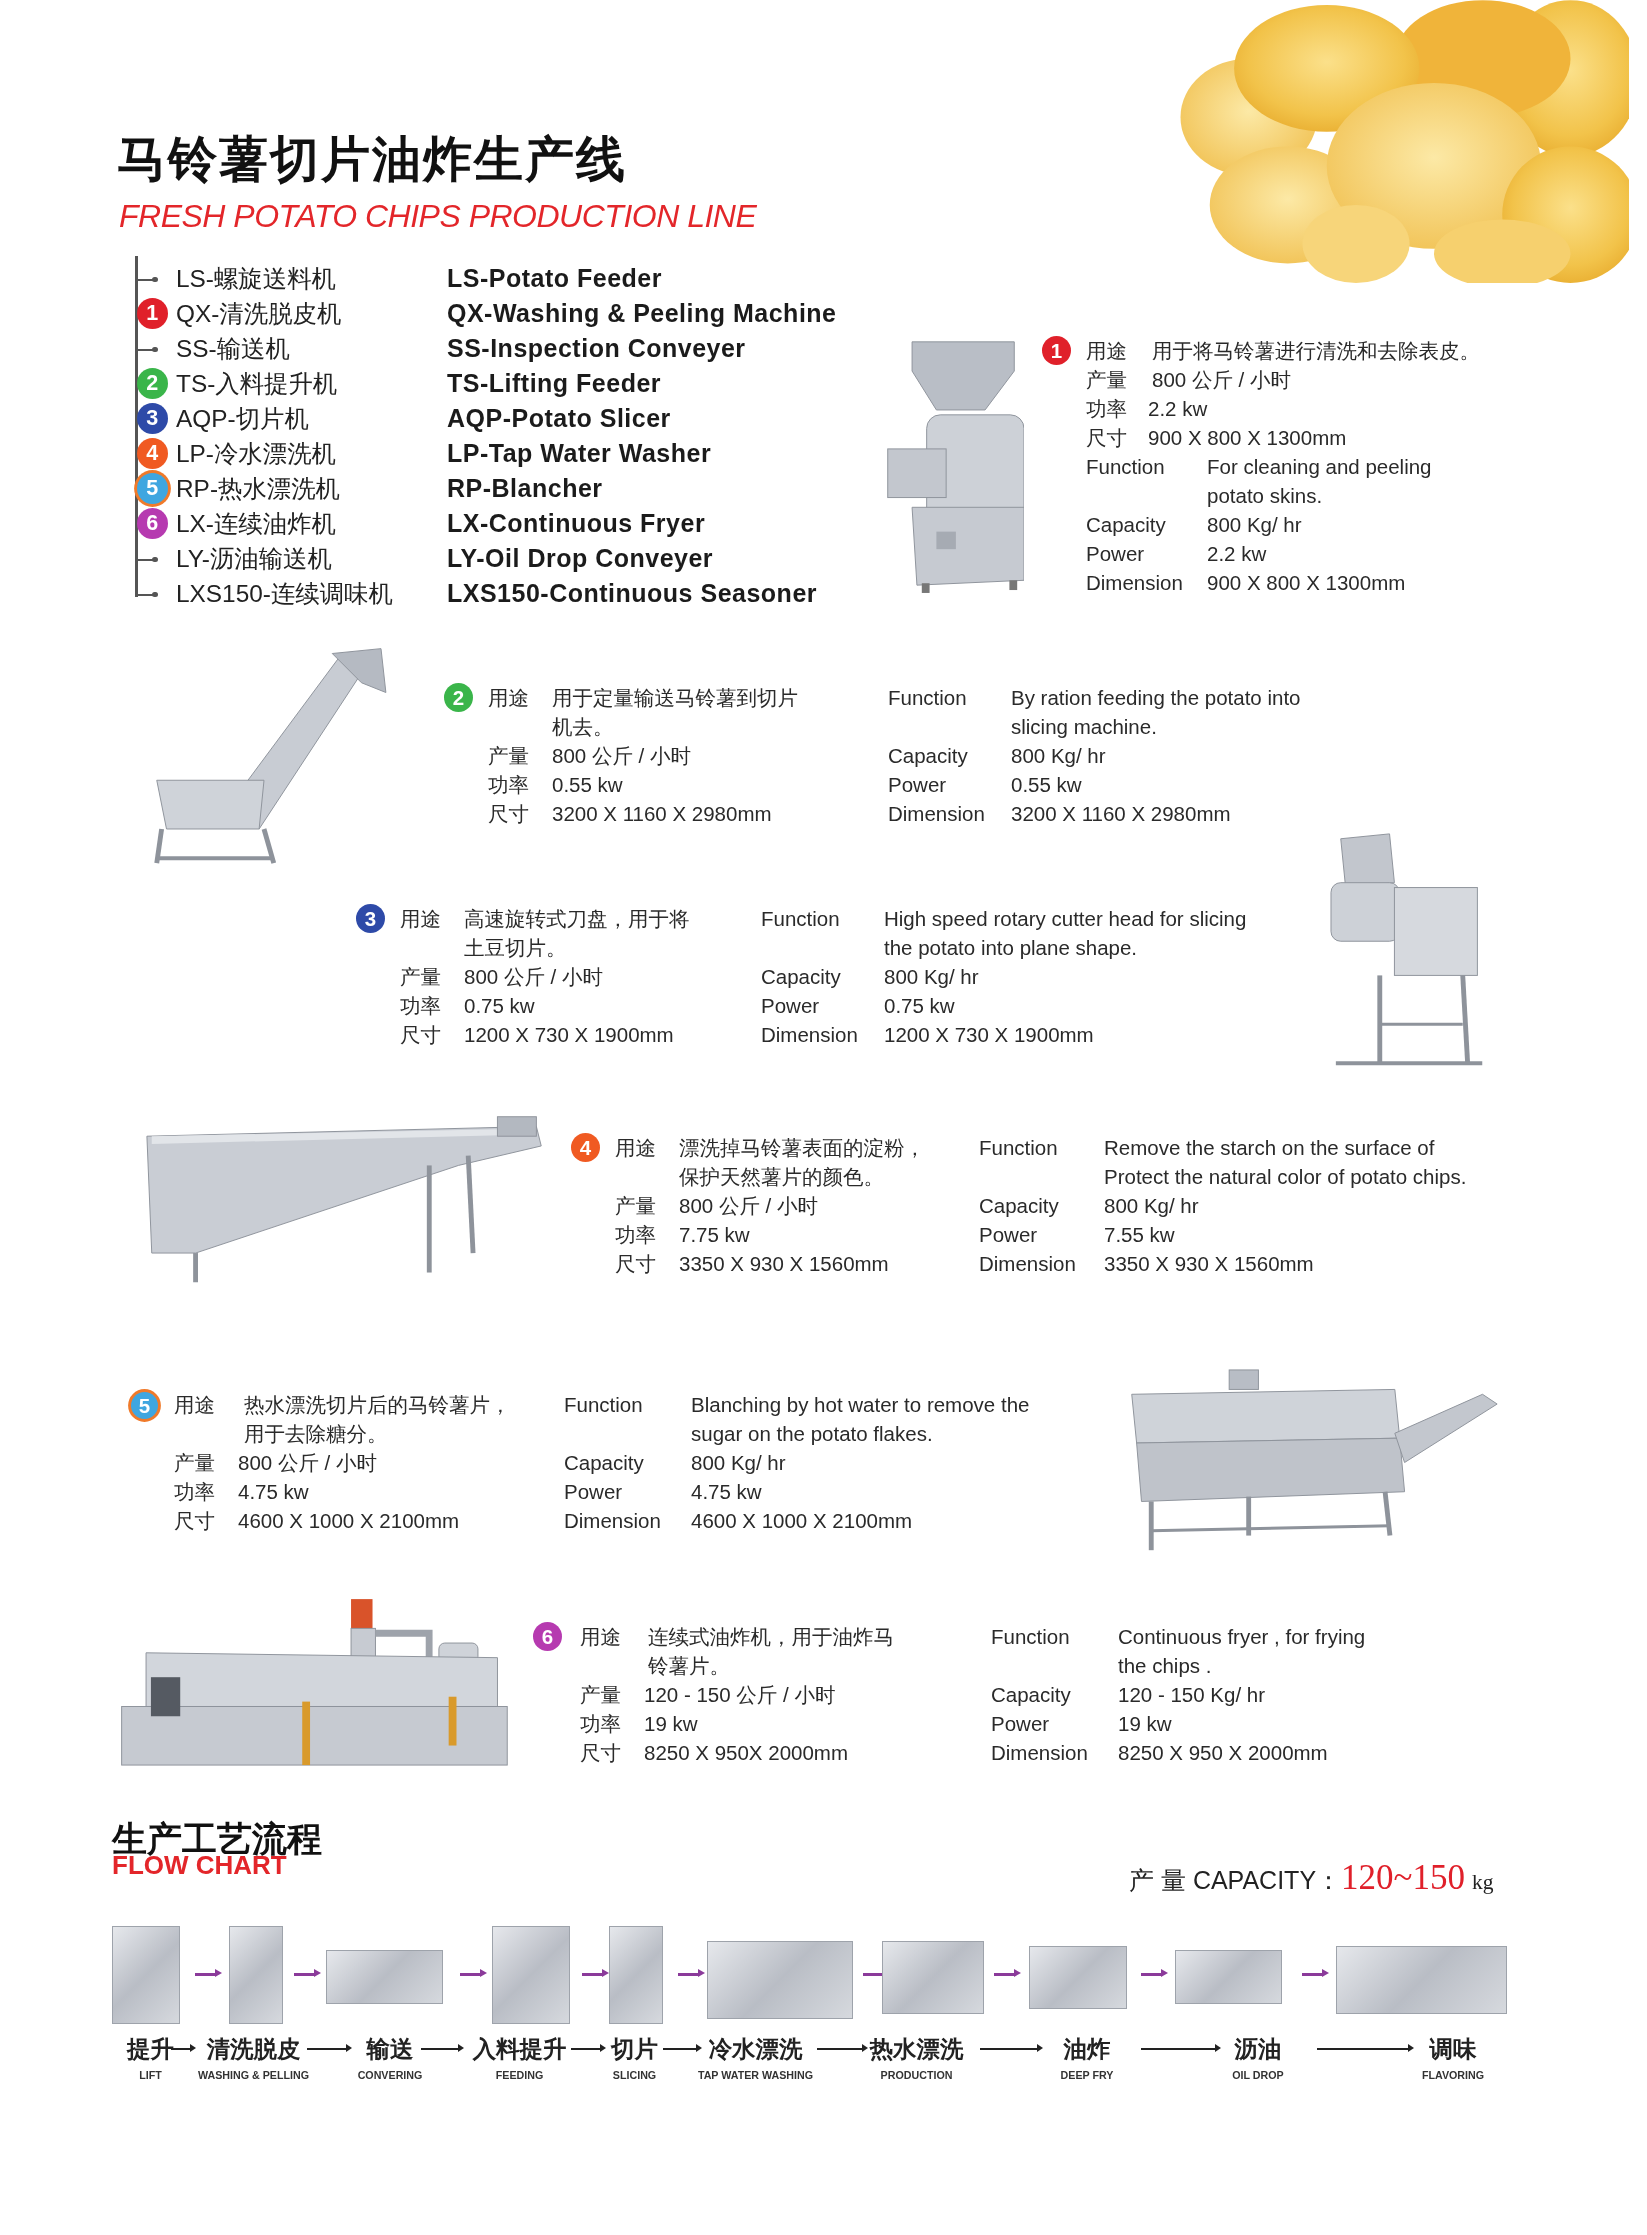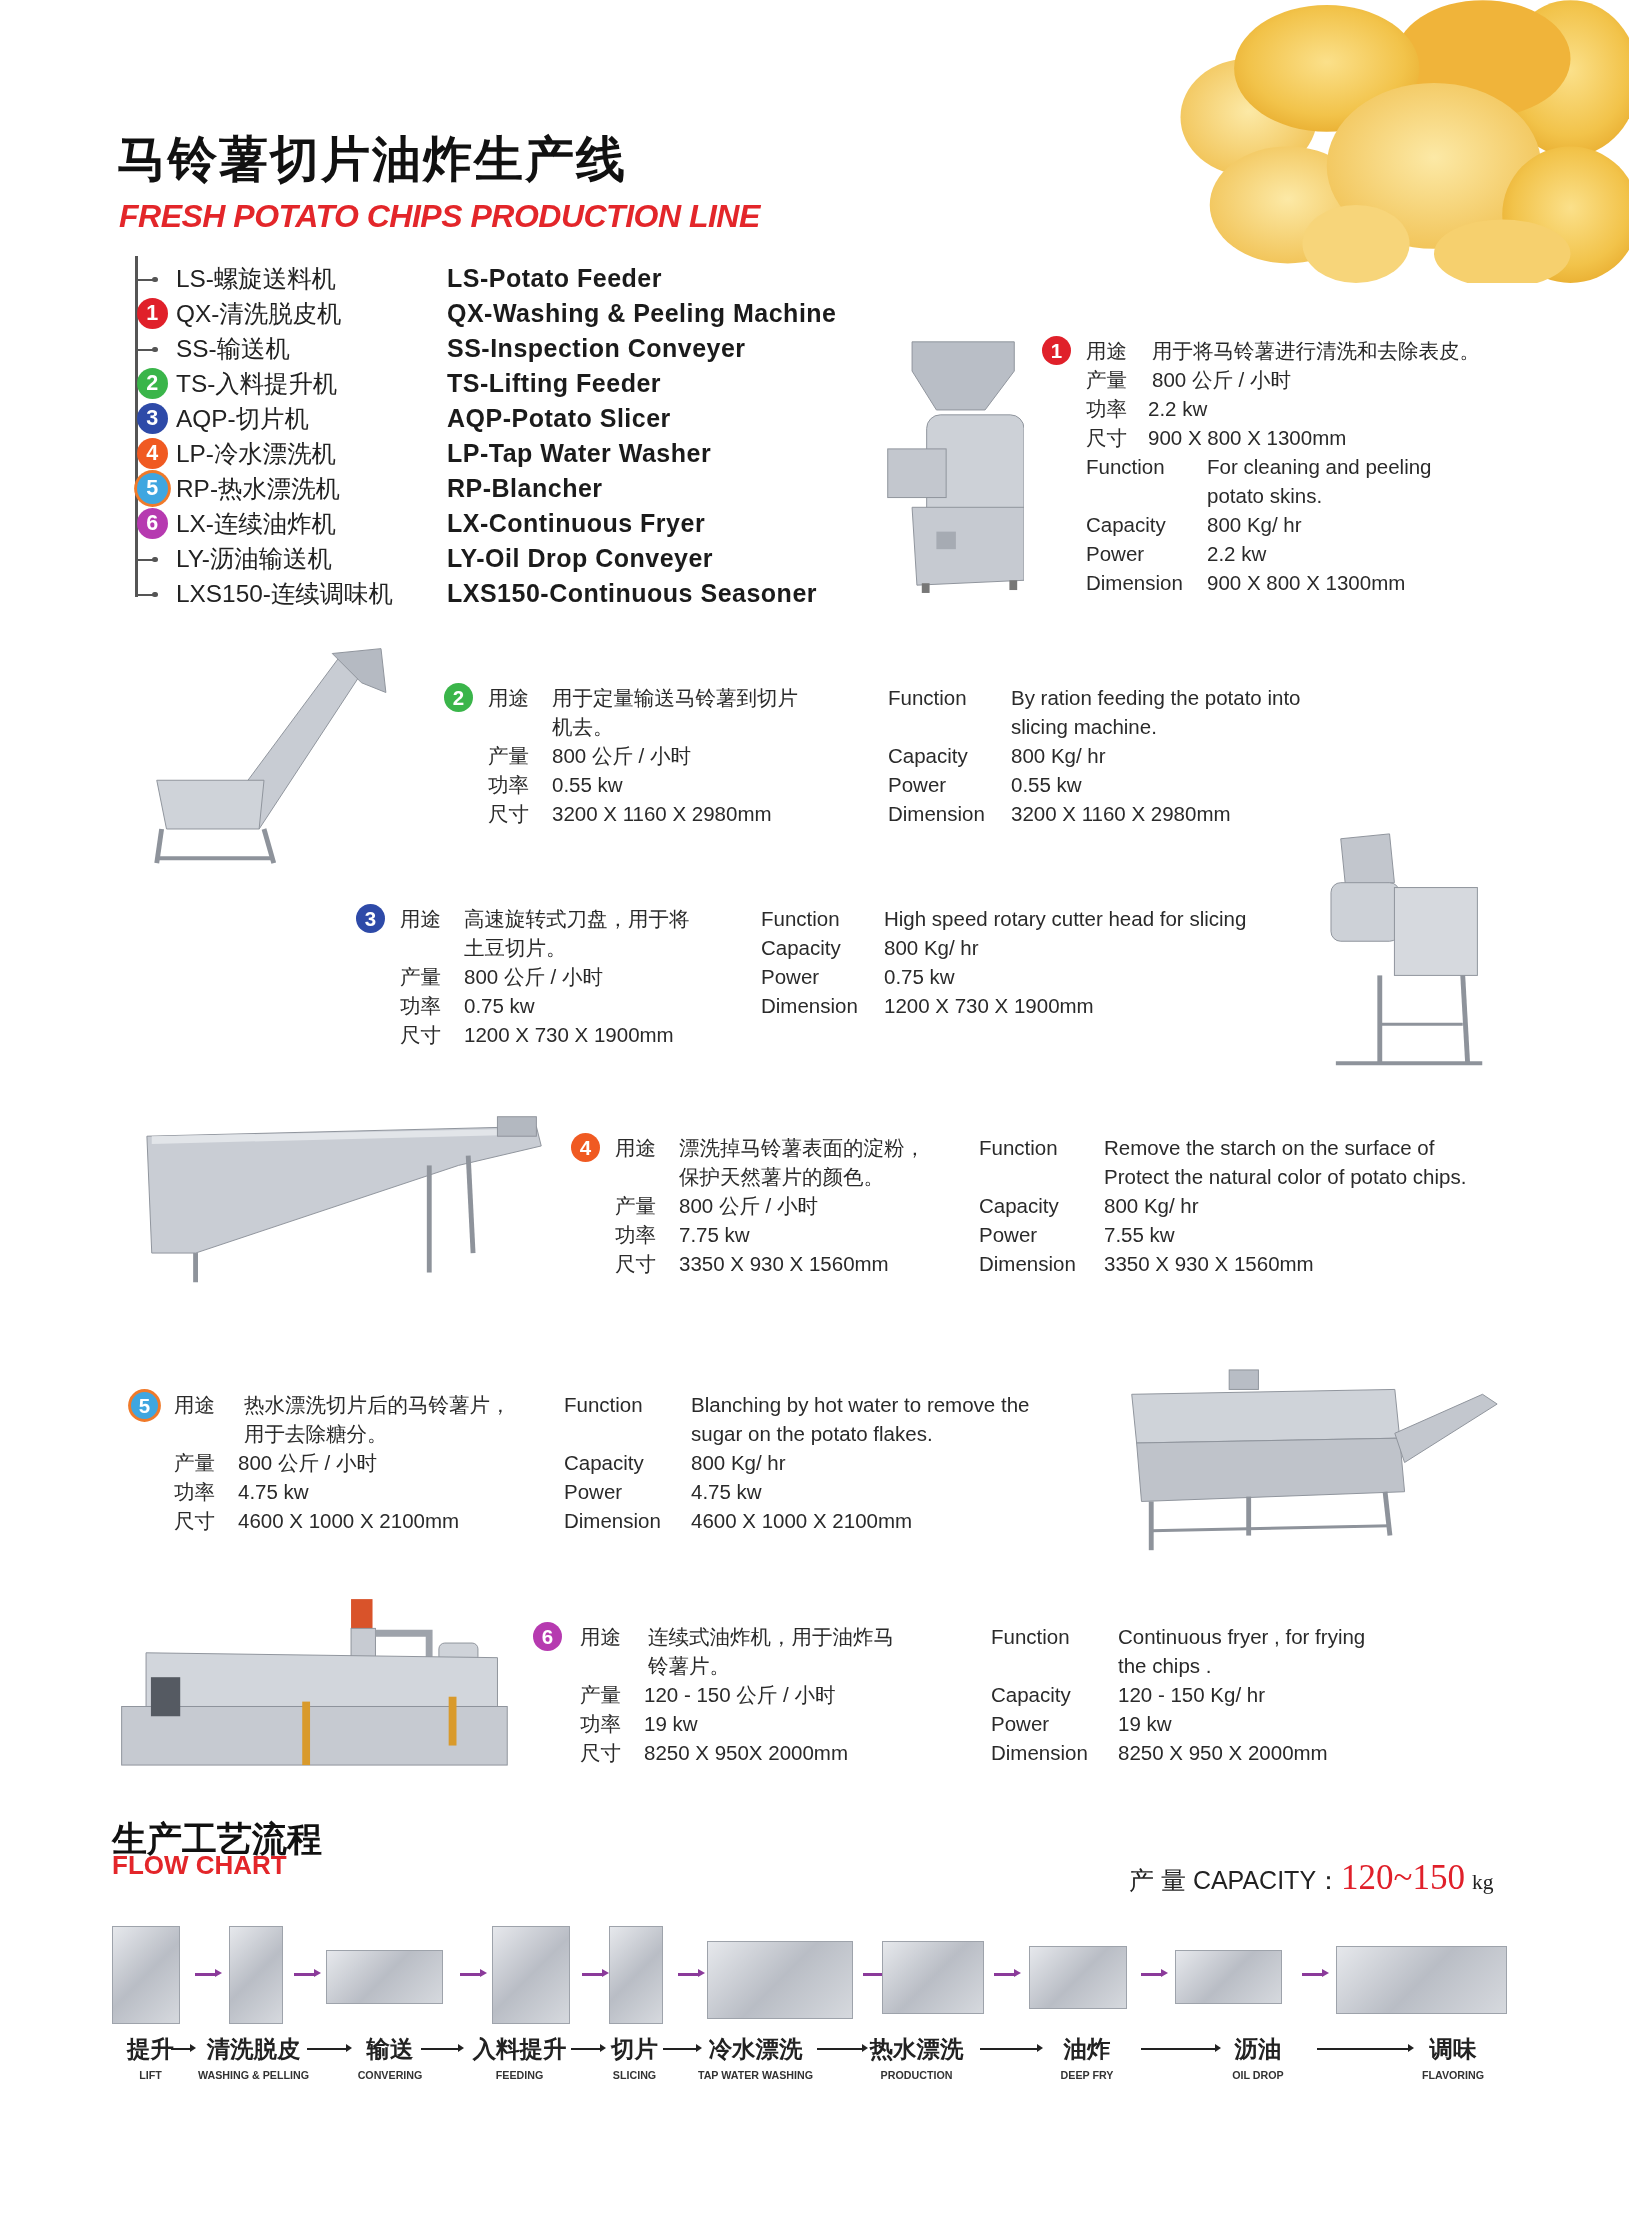--- a/index.html
+++ b/index.html
@@ -3,21 +3,21 @@
 <meta charset="utf-8">
 <style>
   * { box-sizing: border-box; margin: 0; padding: 0; }
   html, body { width: 1647px; height: 2235px; background: #ffffff; overflow: hidden; }
   body { position: relative; font-family: "DejaVu Sans", "Liberation Sans", sans-serif; color: #2a2a2a; }
 
   .abs { position: absolute; }
 
   
   .title-cn { left: 117px; top: 127px; font-size: 49px; font-weight: bold; color: #111; letter-spacing: 2px; }
-  .title-en { left: 119px; top: 198px; font-size: 32px; font-weight: bold; font-style: italic; color: #e3262a; font-family: "Liberation Sans", sans-serif; letter-spacing: -0.5px; }
+  .title-en { left: 119px; top: 198px; font-size: 32px; font-weight: normal; font-style: italic; color: #e3262a; font-family: "Liberation Sans", sans-serif; letter-spacing: -0.5px; }
 
   
   .chips { left: 1161px; top: 0px; width: 468px; height: 283px; }
 
   
   .tree-line { left: 135px; top: 256px; width: 2.9px; height: 341px; background: #555; }
   .equip-list { left: 125px; top: 261px; }
   .equip-row { position: relative; height: 35px; display: flex; align-items: center; }
   .equip-row .branch { position: absolute; left: 9.8px; width: 19.5px; height: 2px; background: #555; top: 50%; }
   .equip-row .dot { position: absolute; left: 27px; width: 5.9px; height: 5.9px; border-radius: 50%; background: #555; top: calc(50% - 2px); }
@@ -302,20 +302,24 @@
         <span class="lbl" style="width:64px;">尺寸</span>
         <span class="val">1200 X 730 X 1900mm</span>
       </div>
   </div>
   <div style="position:absolute;left:405px;top:0;width:546px;">
     <div class="row">
         <span class="lbl" style="width:123px;">Function</span>
         <span class="val">High speed rotary cutter head for slicing</span>
       </div>
     <div class="row">
+        <span class="lbl" style="width:123px;"></span>
+        <span class="val">the potato into plane shape.</span>
+      </div>
+    <div class="row">
         <span class="lbl" style="width:123px;">Capacity</span>
         <span class="val">800 Kg/ hr</span>
       </div>
     <div class="row">
         <span class="lbl" style="width:123px;">Power</span>
         <span class="val">0.75 kw</span>
       </div>
     <div class="row">
         <span class="lbl" style="width:123px;">Dimension</span>
         <span class="val">1200 X 730 X 1900mm</span>

